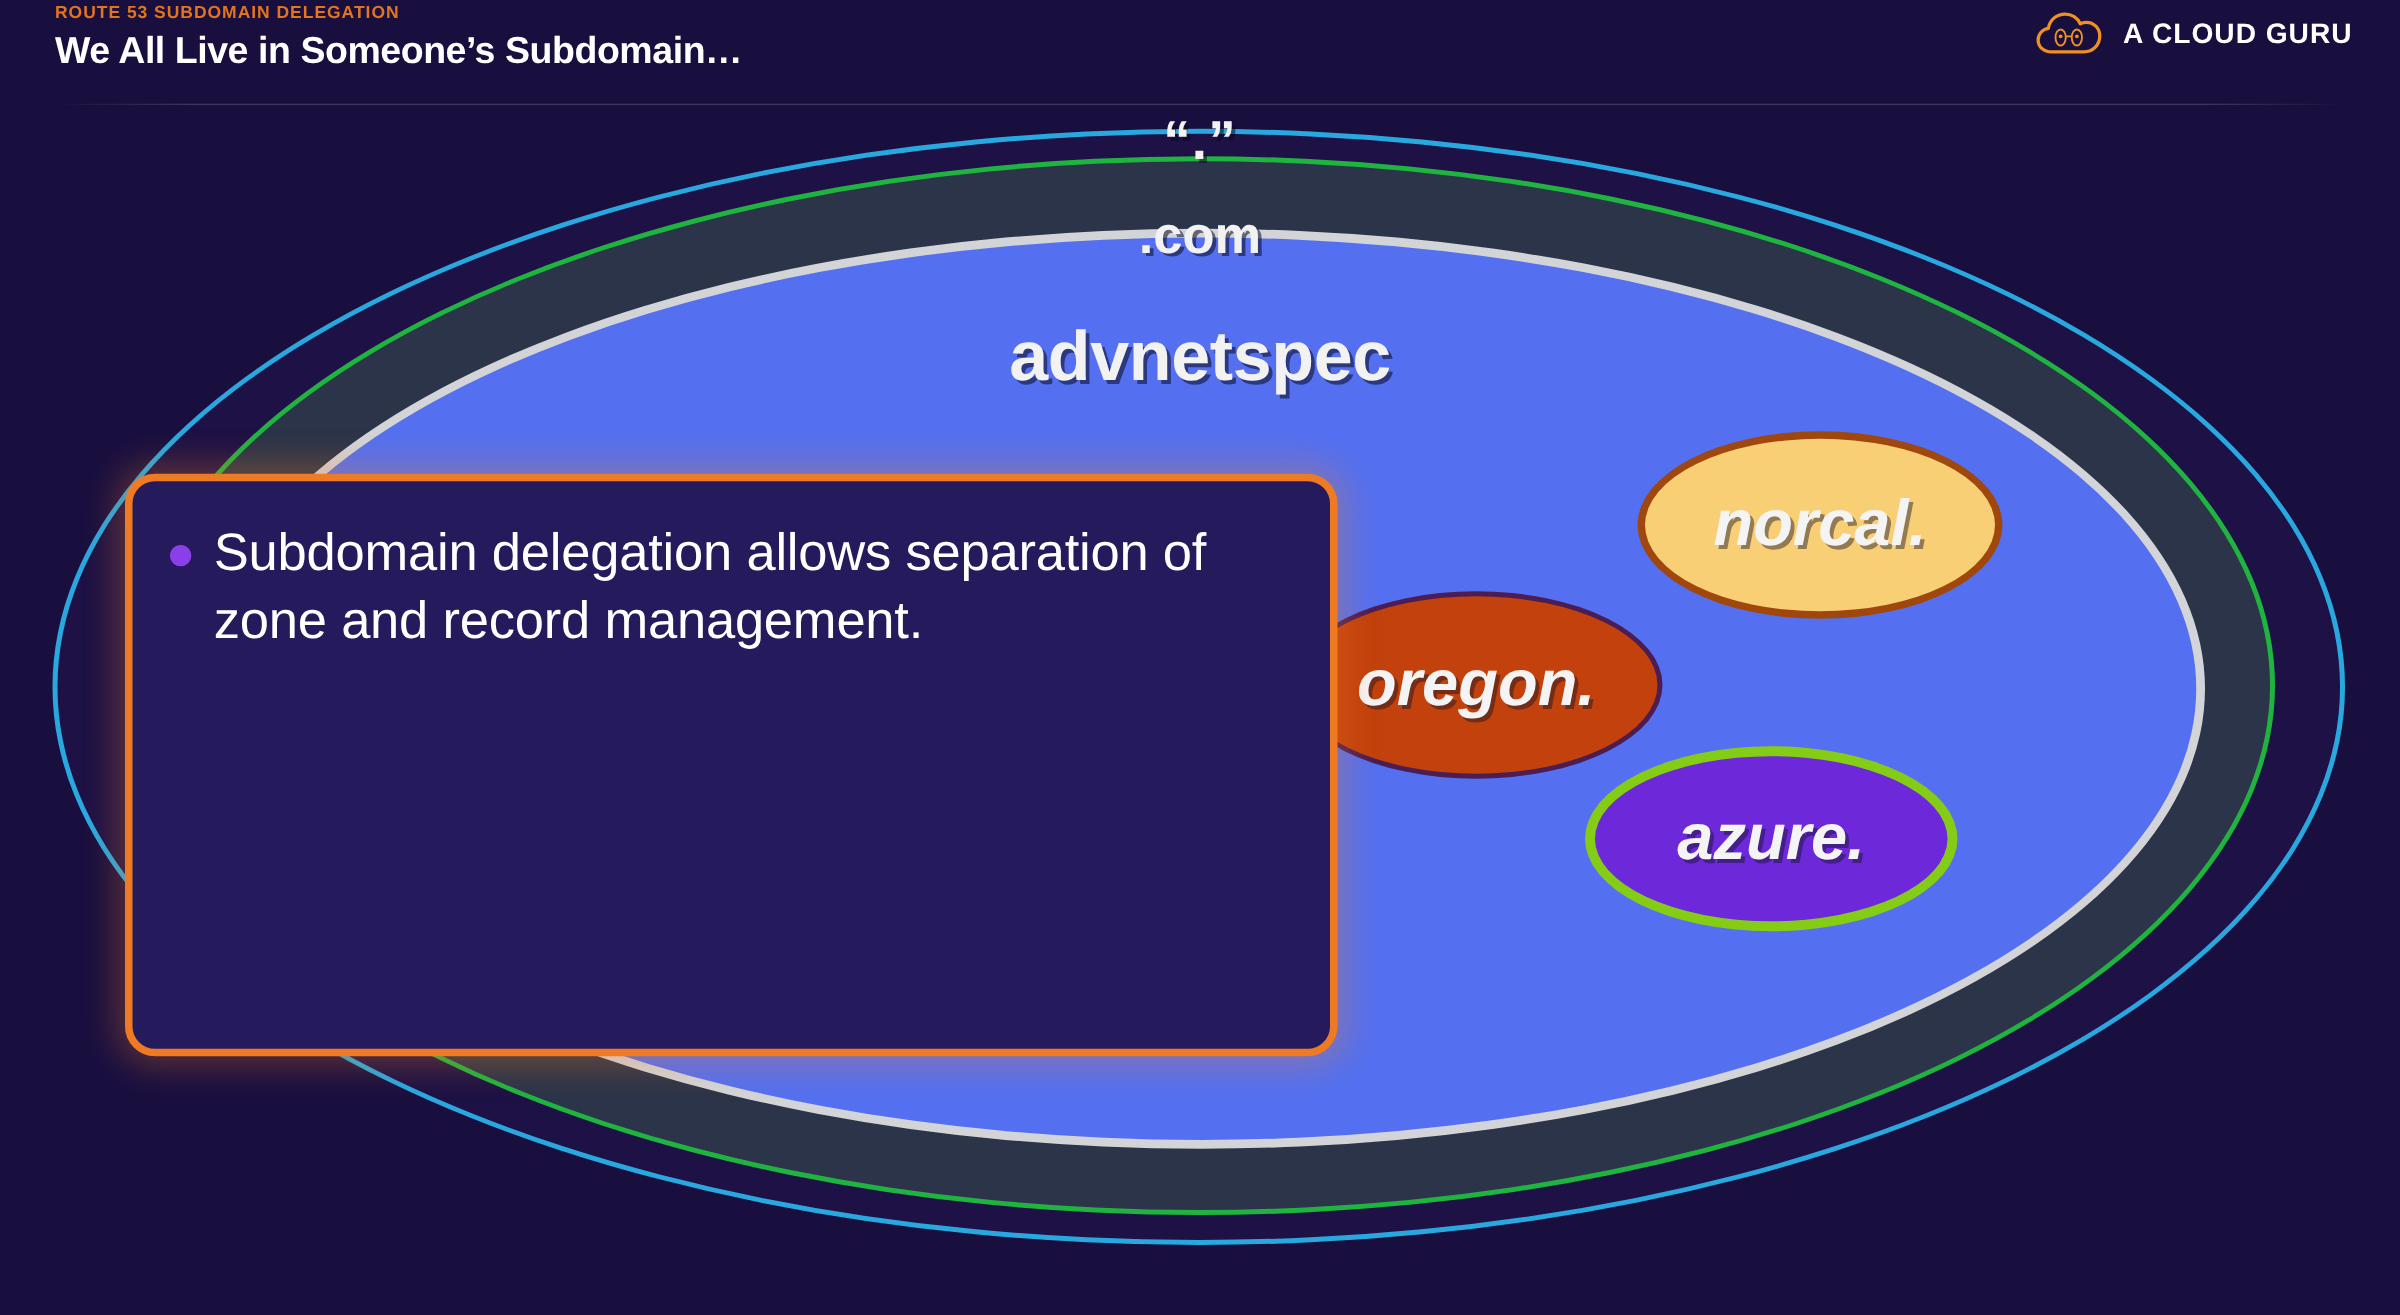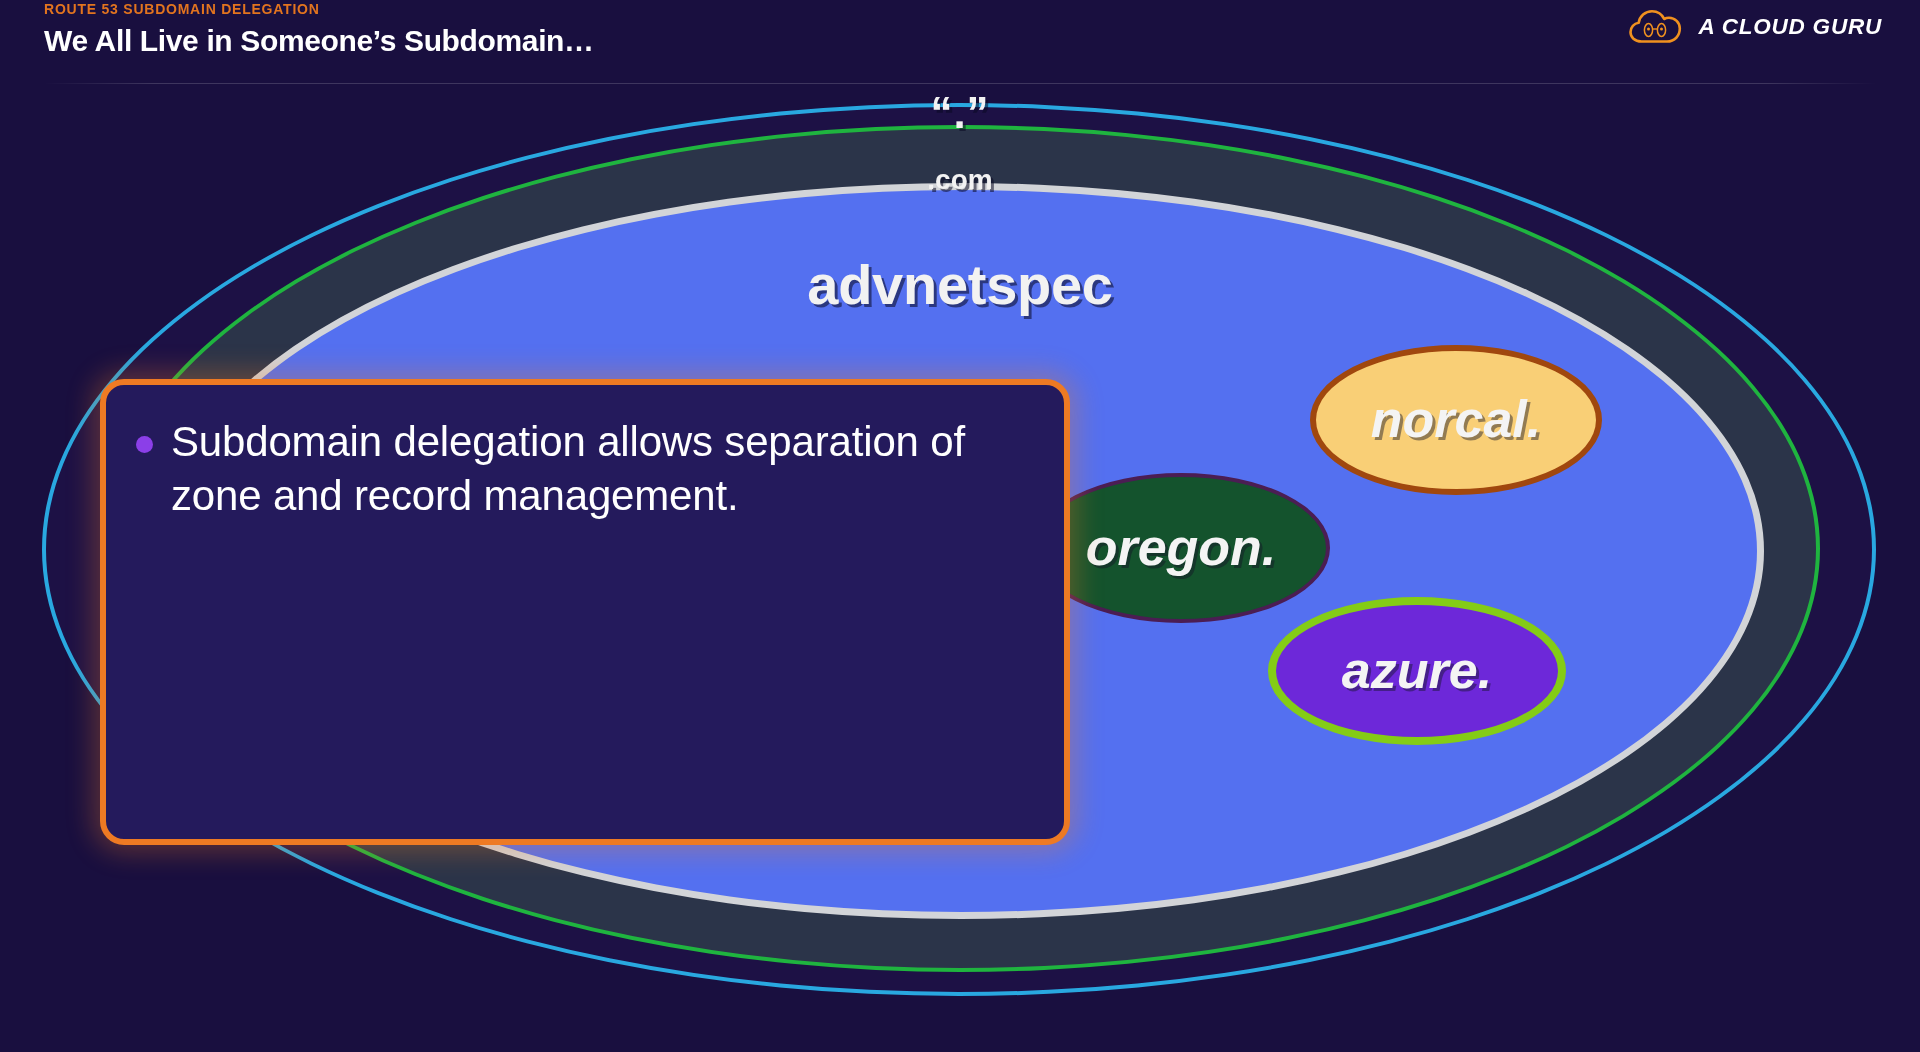--- a/index.html
+++ b/index.html
@@ -55,21 +55,20 @@
   }
 
   
   #brand {
     position: absolute;
     right: 38px; top: 5px;
     display: flex;
     align-items: center;
     gap: 14px;
     height: 44px;
-    font-style: italic;
   }
   #brand-logo { width: 56px; height: 40px; display:block; }
   #brand-name {
     font-size: 22.5px;
     font-weight: 700;
     letter-spacing: 0.035em;
     color: #ffffff;
     white-space: nowrap;
   }
 
@@ -119,21 +118,21 @@
     text-align: center;
     text-shadow: 3px 3px 0 rgba(10,10,35,0.55);
   }
   #label-root {
     left: 0; top: 88px; width: 1920px;
     font-size: 44px;
     letter-spacing: 0.02em;
   }
   #label-com {
     left: 0; top: 164px; width: 1920px;
-    font-size: 28px;
+    font-size: 42px;
   }
   #label-advnetspec {
     left: 0; top: 252px; width: 1920px;
     font-size: 56px;
     letter-spacing: -0.005em;
   }
 
   
   .subzone {
     position: absolute;
@@ -149,21 +148,21 @@
     font-size: 52px;
     color: #f4f4f4;
     white-space: nowrap;
     text-shadow: 3px 3px 0 rgba(20,20,40,0.45);
     transform: translateY(-1px);
   }
 
   #sub-oregon {
     left: 1032px; top: 473px;
     width: 298px; height: 150px;
-    background: #14532d;
+    background: #c2410c;
     border: 4px solid #4b1d53;
   }
   #sub-norcal {
     left: 1310px; top: 345px;
     width: 292px; height: 150px;
     background: #f9cf76;
     border: 6px solid #a0470e;
   }
   #sub-azure {
     left: 1268px; top: 597px;

